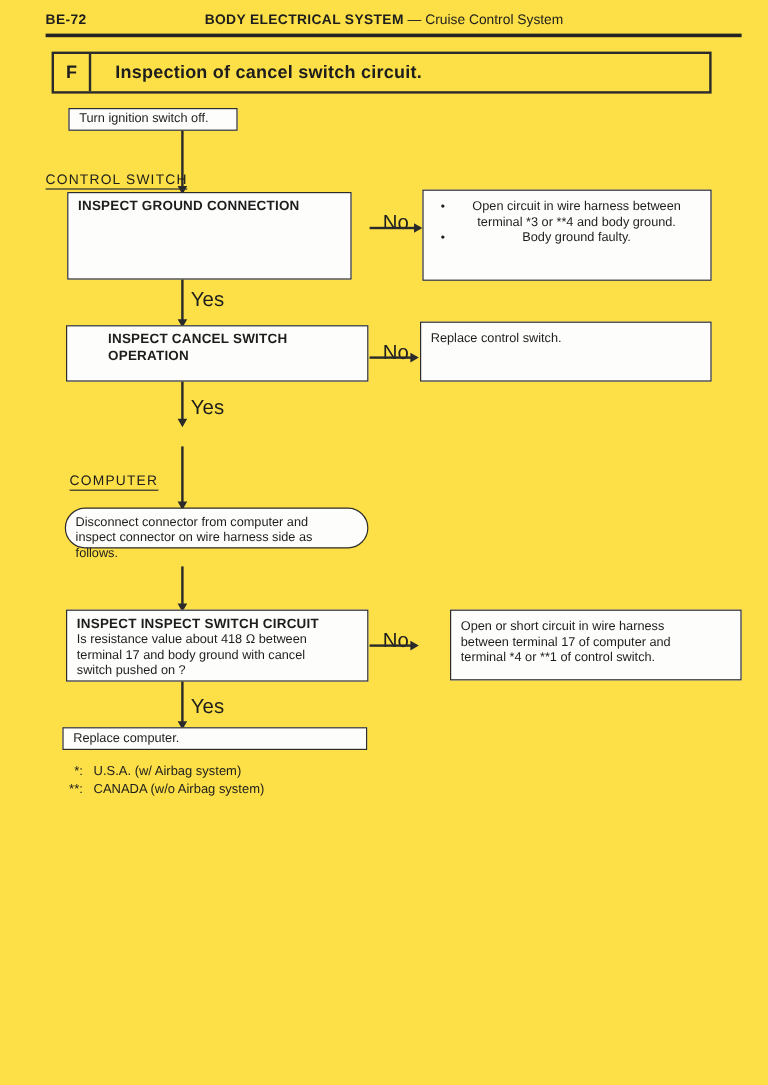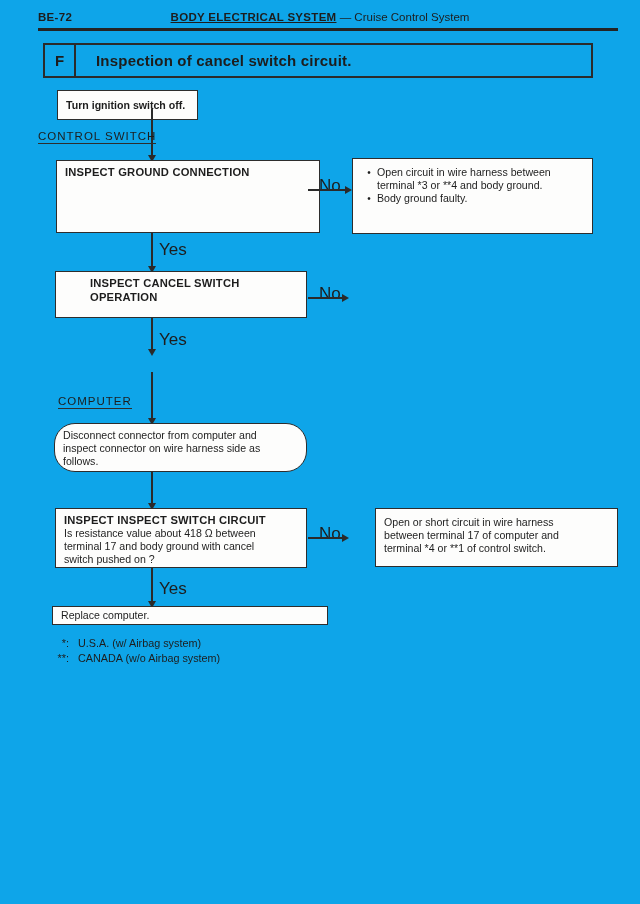--- a/index.html
+++ b/index.html
@@ -1,25 +1,25 @@
 <!DOCTYPE html>
 <html><head>
 <meta charset="utf-8">
 <style>
   * { margin:0; padding:0; box-sizing:border-box; }
   html,body { background:#e8e8e8; }
   .page {
     position:relative; width:640px; height:904px; margin:0 auto;
-    background:#0ea5e9; color:#1d1d1d; overflow:hidden;
+    background:#fde047; color:#1d1d1d; overflow:hidden;
     font-family:"Liberation Sans", sans-serif;
   }
   
   .hdr-left { position:absolute; left:38px; top:11px; font-size:11.5px; font-weight:bold; letter-spacing:.3px; }
   .hdr-center { position:absolute; left:0; top:11px; width:100%; text-align:center; font-size:11.5px; white-space:nowrap; }
-  .hdr-center .sys { font-weight:bold; letter-spacing:.3px;text-decoration:underline; }
+  .hdr-center .sys { font-weight:bold; letter-spacing:.3px; }
   .hdr-center .sub { font-weight:normal; }
   .hdr-rule { position:absolute; left:38px; top:28px; width:580px; height:3px; background:#242424; }
   
   .title-box { position:absolute; left:43px; top:43px; width:550px; height:35px; border:2px solid #2b2b2b; display:flex; align-items:stretch; }
   .f-cell { width:31px; border-right:2px solid #2b2b2b; display:flex; align-items:center; justify-content:center; font-weight:bold; font-size:15px; }
   .t-cell { flex:1; display:flex; align-items:center; padding-left:20px; font-weight:bold; font-size:15px; letter-spacing:.2px; }
   
   .fbox { position:absolute; border:1.6px solid #2d2d2d; background:#fdfdfc; padding:4px 8px; font-size:10.6px; line-height:13px; }
   .fbox .btitle { font-weight:bold; font-size:11.2px; letter-spacing:.2px; line-height:14px; }
   .pre { white-space:pre-line; }
@@ -30,50 +30,50 @@
   .conn-v { position:absolute; width:1.6px; background:#2a2a2a; }
   .conn-v .ah-down { position:absolute; bottom:-2px; left:-3.3px; width:0; height:0;
     border-left:4px solid transparent; border-right:4px solid transparent; border-top:7px solid #2a2a2a; }
   .conn-h { position:absolute; height:1.6px; background:#2a2a2a; }
   .conn-h .ah-right { position:absolute; right:-2px; top:-3.3px; width:0; height:0;
     border-top:4px solid transparent; border-bottom:4px solid transparent; border-left:7px solid #2a2a2a; }
   .branch-label { position:absolute; font-size:17px; }
   
   .brow { display:flex; }
   .brow .bullet { width:16px; text-align:center; flex:none; font-size:10px; line-height:13px; }
-  .brow .btext { flex:1; }
+  .brow .btext { flex:1;text-align:center; }
   
   .footnotes { position:absolute; left:45px; top:637px; display:grid; grid-template-columns:24px auto; column-gap:9px; row-gap:2px; font-size:10.8px; line-height:13px; }
   .fn-marker { text-align:right; }
 </style>
 </head>
 <body>
 
 <div class="page">
 
   <div class="hdr-left">BE-72</div>
   <div class="hdr-center">
     <span class="sys">BODY ELECTRICAL SYSTEM</span><span class="sub"> — Cruise Control System</span>
   </div>
   <div class="hdr-rule"></div>
 
   <div class="title-box">
     <div class="f-cell">F</div>
     <div class="t-cell">Inspection of cancel switch circuit.</div>
   </div>
 
-  <div class="fbox single" style="left:57px; top:90px; width:141px; height:30px;font-weight:bold;">Turn ignition switch off.</div>
+  <div class="fbox single" style="left:57px; top:90px; width:141px; height:19px;">Turn ignition switch off.</div>
 
   <div class="conn-v" style="left:151px; top:109px; height:51px;">
     <span class="ah-down"></span>
   </div>
 
-  <div class="sec-label" style="left:38px; top:130px;">CONTROL SWITCH</div>
+  <div class="sec-label" style="left:38px; top:144px;">CONTROL SWITCH</div>
 
-  <div class="fbox" style="left:56px; top:160px; width:264px; height:73px;">
+  <div class="fbox" style="left:56px; top:160px; width:237px; height:73px;">
     <div class="btitle">INSPECT GROUND CONNECTION</div>
   </div>
 
   <div class="branch-label" style="left:319px; top:176px;">No</div>
   <div class="conn-h" style="left:308px; top:189px; width:42px;">
     <span class="ah-right"></span>
   </div>
 
   <div class="fbox" style="left:352px; top:158px; width:241px; height:76px; padding-top:7px;">
     <div class="brow">
@@ -94,34 +94,35 @@
 
   <div class="fbox" style="left:55px; top:271px; width:252px; height:47px;padding-left:34px;">
     <div class="btitle">INSPECT CANCEL SWITCH OPERATION</div>
   </div>
 
   <div class="branch-label" style="left:319px; top:284px;">No</div>
   <div class="conn-h" style="left:308px; top:297px; width:39px;">
     <span class="ah-right"></span>
   </div>
 
+  <div class="fbox" style="left:350px; top:268px; width:243px; height:50px; padding-top:7px;">Replace control switch.</div>
 
   <div class="branch-label" style="left:159px; top:330px;">Yes</div>
   <div class="conn-v" style="left:151px; top:318px; height:36px;">
     <span class="ah-down"></span>
   </div>
 
 
   <div class="conn-v" style="left:151px; top:372px; height:51px;">
     <span class="ah-down"></span>
   </div>
 
   <div class="sec-label" style="left:38px; top:395px;margin-left:20px;">COMPUTER</div>
 
-  <div class="fbox" style="left:54px; top:423px; width:253px; height:49px; padding-top:5px;border-radius:21px;">
+  <div class="fbox" style="left:54px; top:423px; width:253px; height:34px; padding-top:5px;border-radius:21px;">
     <div class="pre">Disconnect connector from computer and
 inspect connector on wire harness side as
 follows.</div>
   </div>
 
   <div class="conn-v" style="left:151px; top:472px; height:36px;">
     <span class="ah-down"></span>
   </div>
 
   <div class="fbox" style="left:55px; top:508px; width:252px; height:60px;">
@@ -140,21 +141,21 @@
     <div class="pre">Open or short circuit in wire harness
 between terminal 17 of computer and
 terminal *4 or **1 of control switch.</div>
   </div>
 
   <div class="branch-label" style="left:159px; top:579px;">Yes</div>
   <div class="conn-v" style="left:151px; top:568px; height:38px;">
     <span class="ah-down"></span>
   </div>
 
-  <div class="fbox single" style="left:52px; top:606px; width:276px; height:19px;">Replace computer.</div>
+  <div class="fbox single" style="left:52px; top:606px; width:254px; height:19px;">Replace computer.</div>
 
   <div class="footnotes">
     <span class="fn-marker">*:</span>
     <span>U.S.A. (w/ Airbag system)</span>
     <span class="fn-marker">**:</span>
     <span>CANADA (w/o Airbag system)</span>
   </div>
 
 </div>
 

